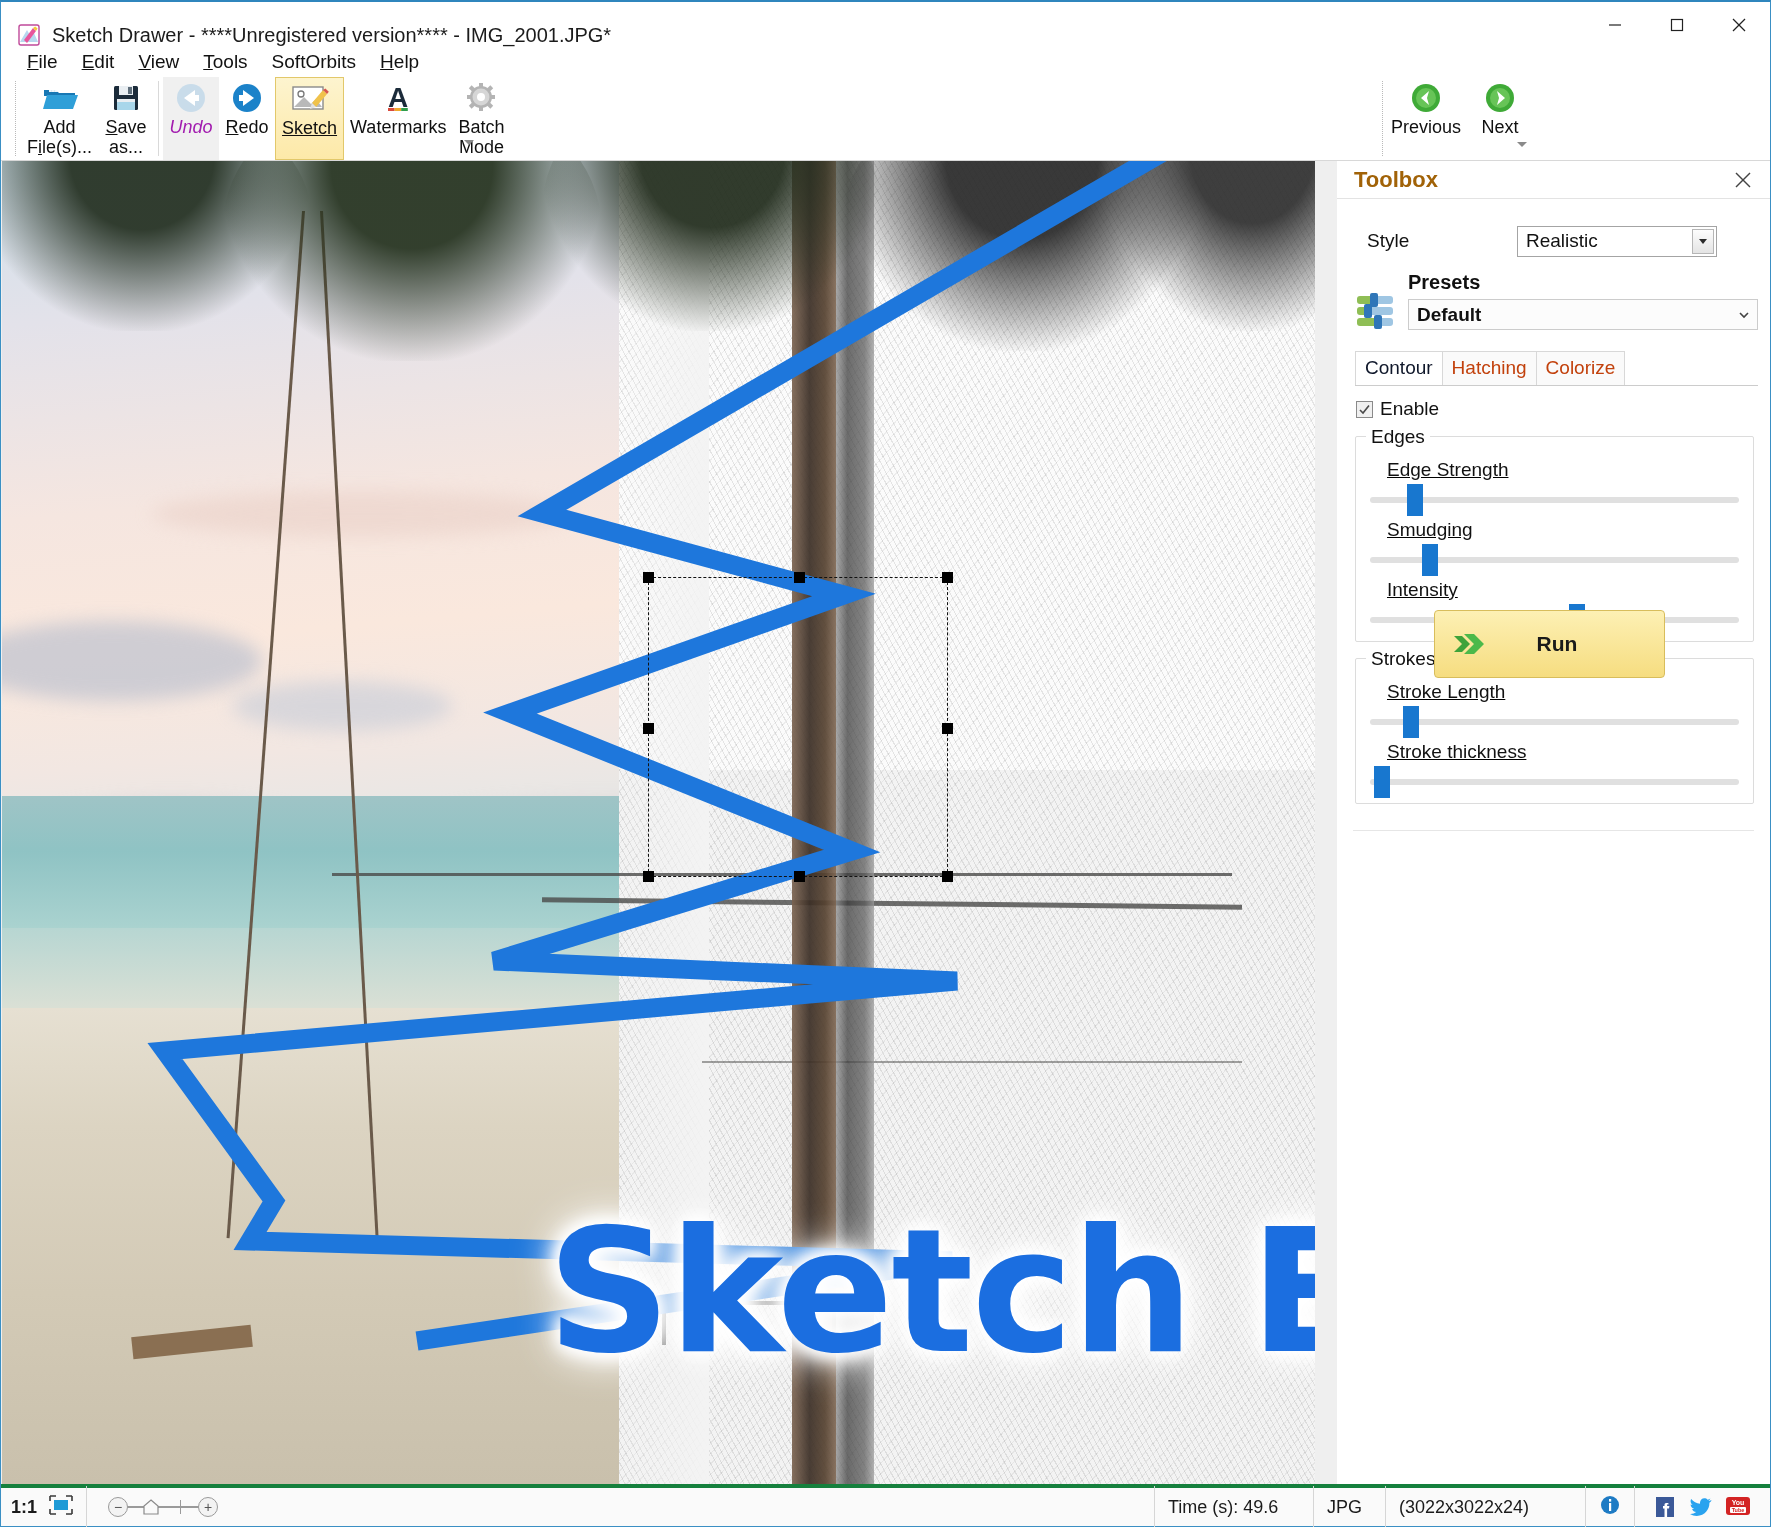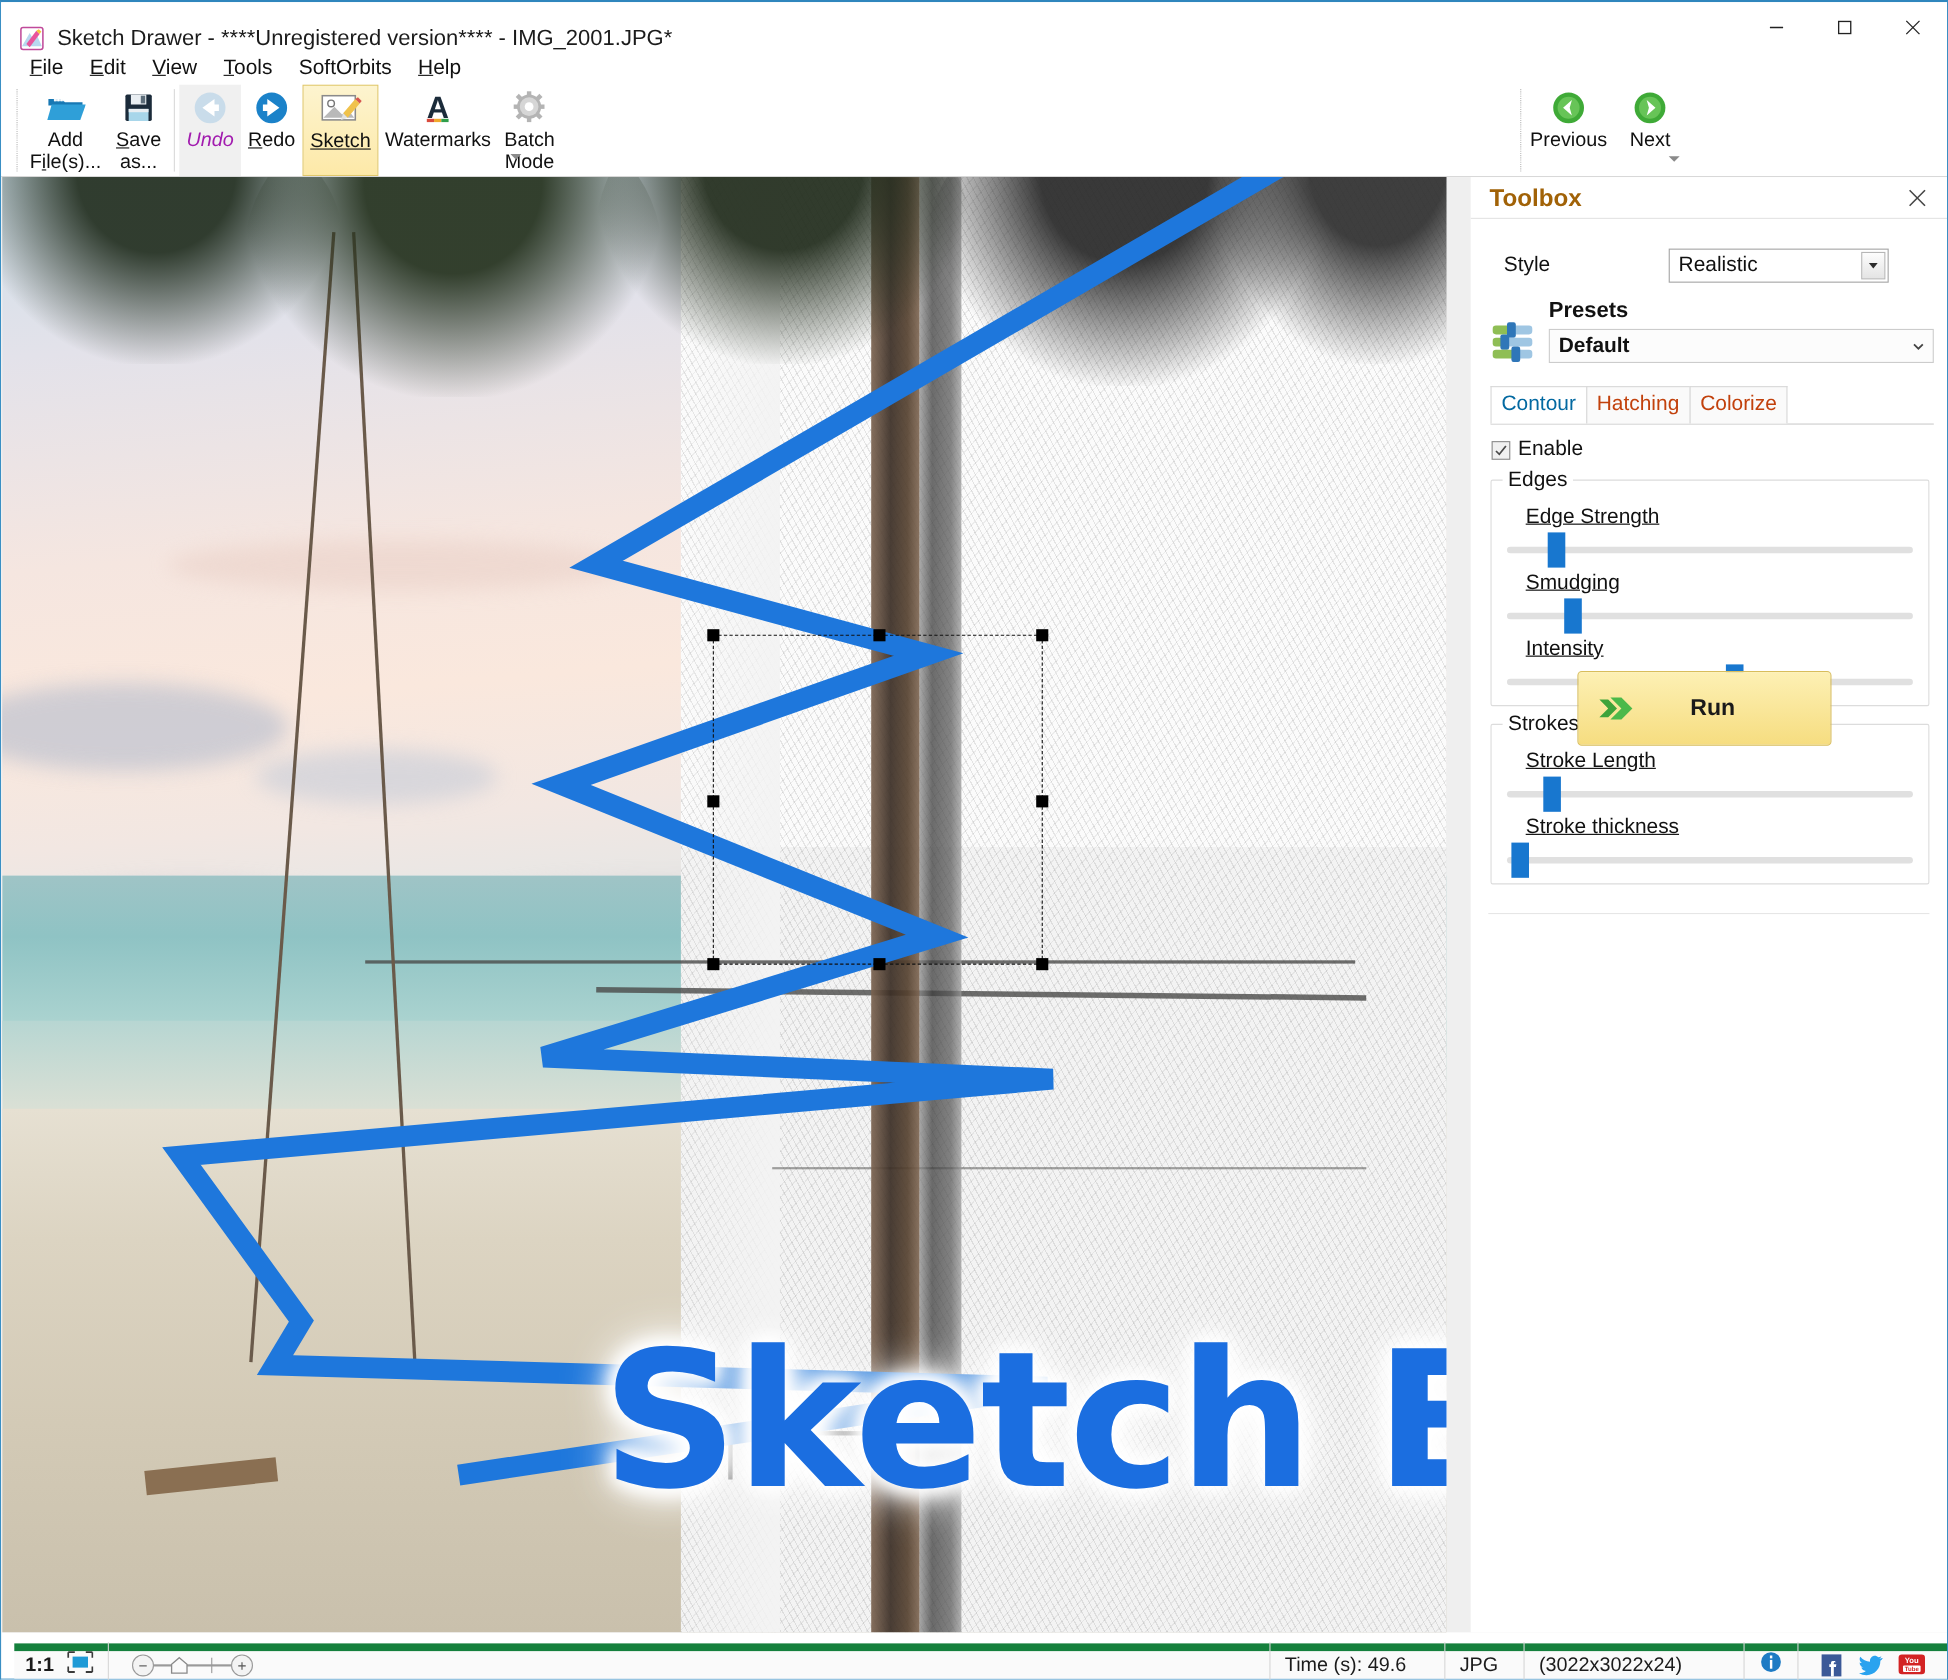--- a/index.html
+++ b/index.html
@@ -117,21 +117,21 @@
   .combo.flat { border:1px solid #ccc; background:#fcfcfc; }
   .combo.flat .arw { background:none; border:none; }
 
   .presets-wrap { display:flex; align-items:flex-start; margin-top:12px; }
   .preset-icon { width:44px; height:44px; margin:16px 10px 0 7px; flex:none; }
   .presets-title { font-size:20px; font-weight:bold; color:#111; margin-bottom:5px; }
 
   .tabs { display:flex; margin-top:20px; margin-left:8px; border-bottom:1px solid #ccc; }
   .tab { font-size:19px; color:#c2410c; padding:5px 9px 6px; border:1px solid #d8d8d8;
      border-bottom:none; background:#fafafa; margin-right:-1px; }
-  .tab.active { background:#fff; color:#0369a1; }
+  .tab.active { background:#fff; color:#0f172a; }
 
   .enable-row { display:flex; align-items:center; gap:7px; margin:12px 0 0 9px; }
   .cbx { width:17px; height:17px; border:1px solid #8a8a8a; background:#f0f0f0;
      display:flex; align-items:center; justify-content:center; }
   .cbx svg { display:block; }
 
   .group { position:relative; border:1px solid #dcdcdc; border-radius:2px; margin:16px 4px 0 8px;
      padding:22px 14px 18px; }
   .group > .gl { position:absolute; top:-11px; left:10px; background:#fff; padding:0 5px;
      font-size:19px; color:#111; }
@@ -144,22 +144,22 @@
   .divider { margin:26px 4px 0 6px; border-top:1px solid #e6e6e6; }
 
   .run-btn { position:absolute; left:87px; top:405px; width:231px; height:68px;
      background:linear-gradient(#fdf0b4,#f6dd80); border:1px solid #d8bd5c; border-radius:4px;
      display:flex; align-items:center; }
   .run-btn .rarw { margin-left:17px; width:36px; height:28px; }
   .run-btn .rlbl { flex:1; text-align:center; font-size:21px; font-weight:bold; color:#1a1a1a;
      margin-right:38px; }
 
   
-  .status { position:absolute; left:0; right:0; bottom:0; height:32px; background:#fafafa;
-     border-top:7px solid #15803d; display:flex; align-items:center; font-size:18px; color:#1b1b1b;margin-left:12px; }
+  .status { position:absolute; left:0; right:0; bottom:0; height:42px; background:#fafafa;
+     border-top:4px solid #15803d; display:flex; align-items:center; font-size:18px; color:#1b1b1b; }
   .st-cell { height:42px; display:flex; align-items:center; padding:0 13px; border-right:1px solid #d6d6d6; }
   .st-cell.nb { border-right:none; }
   .zoomslider { position:relative; width:110px; height:20px; margin:0 8px; }
   .zs-line { position:absolute; left:16px; right:16px; top:9px; height:2px; background:#9a9a9a; }
   .zs-btn { position:absolute; top:0; width:20px; height:20px; border:1px solid #9a9a9a;
      border-radius:50%; background:#f3f3f3; display:flex; align-items:center; justify-content:center;
      font-size:14px; color:#555; line-height:1; }
   .zs-home { position:absolute; left:34px; top:1px; width:18px; height:18px; }
   .zs-tick { position:absolute; left:72px; top:3px; width:1px; height:14px; background:#9a9a9a; }
   .st-right { margin-left:auto; display:flex; align-items:center; height:42px; }

